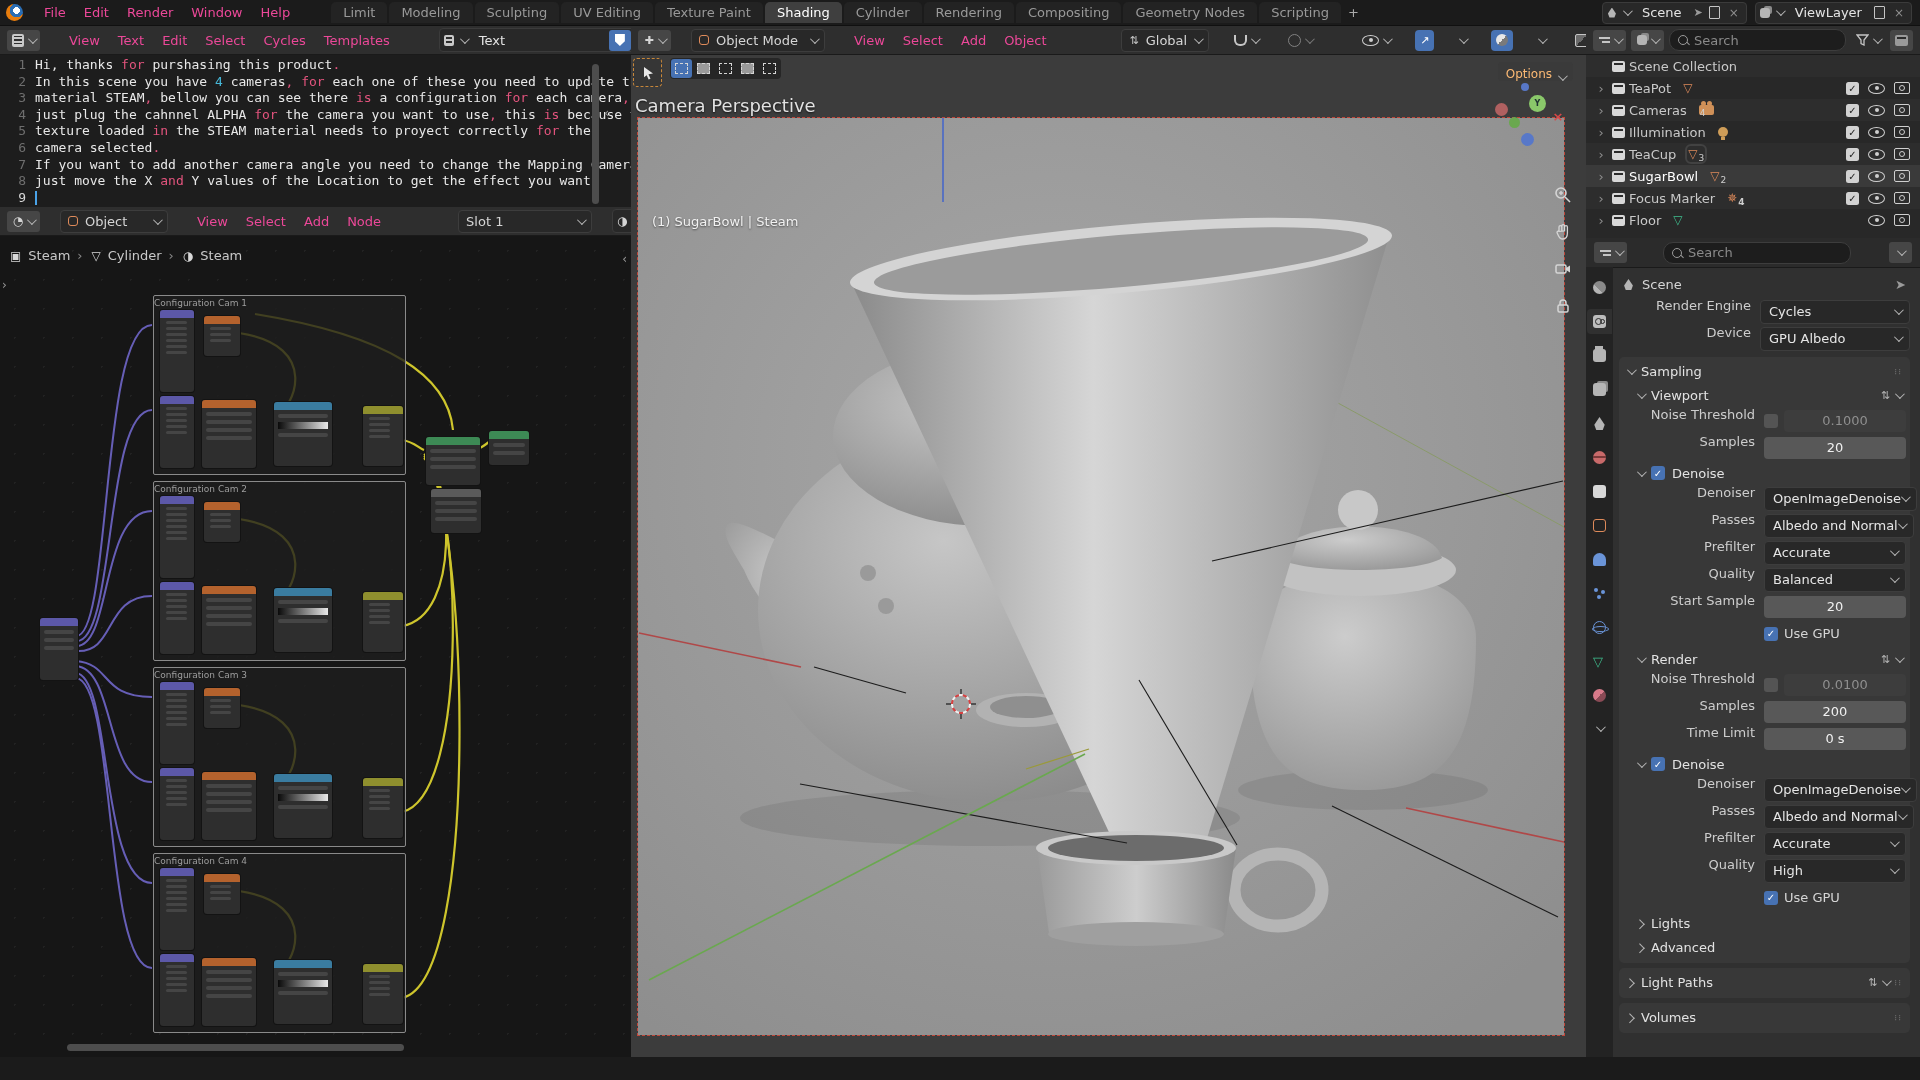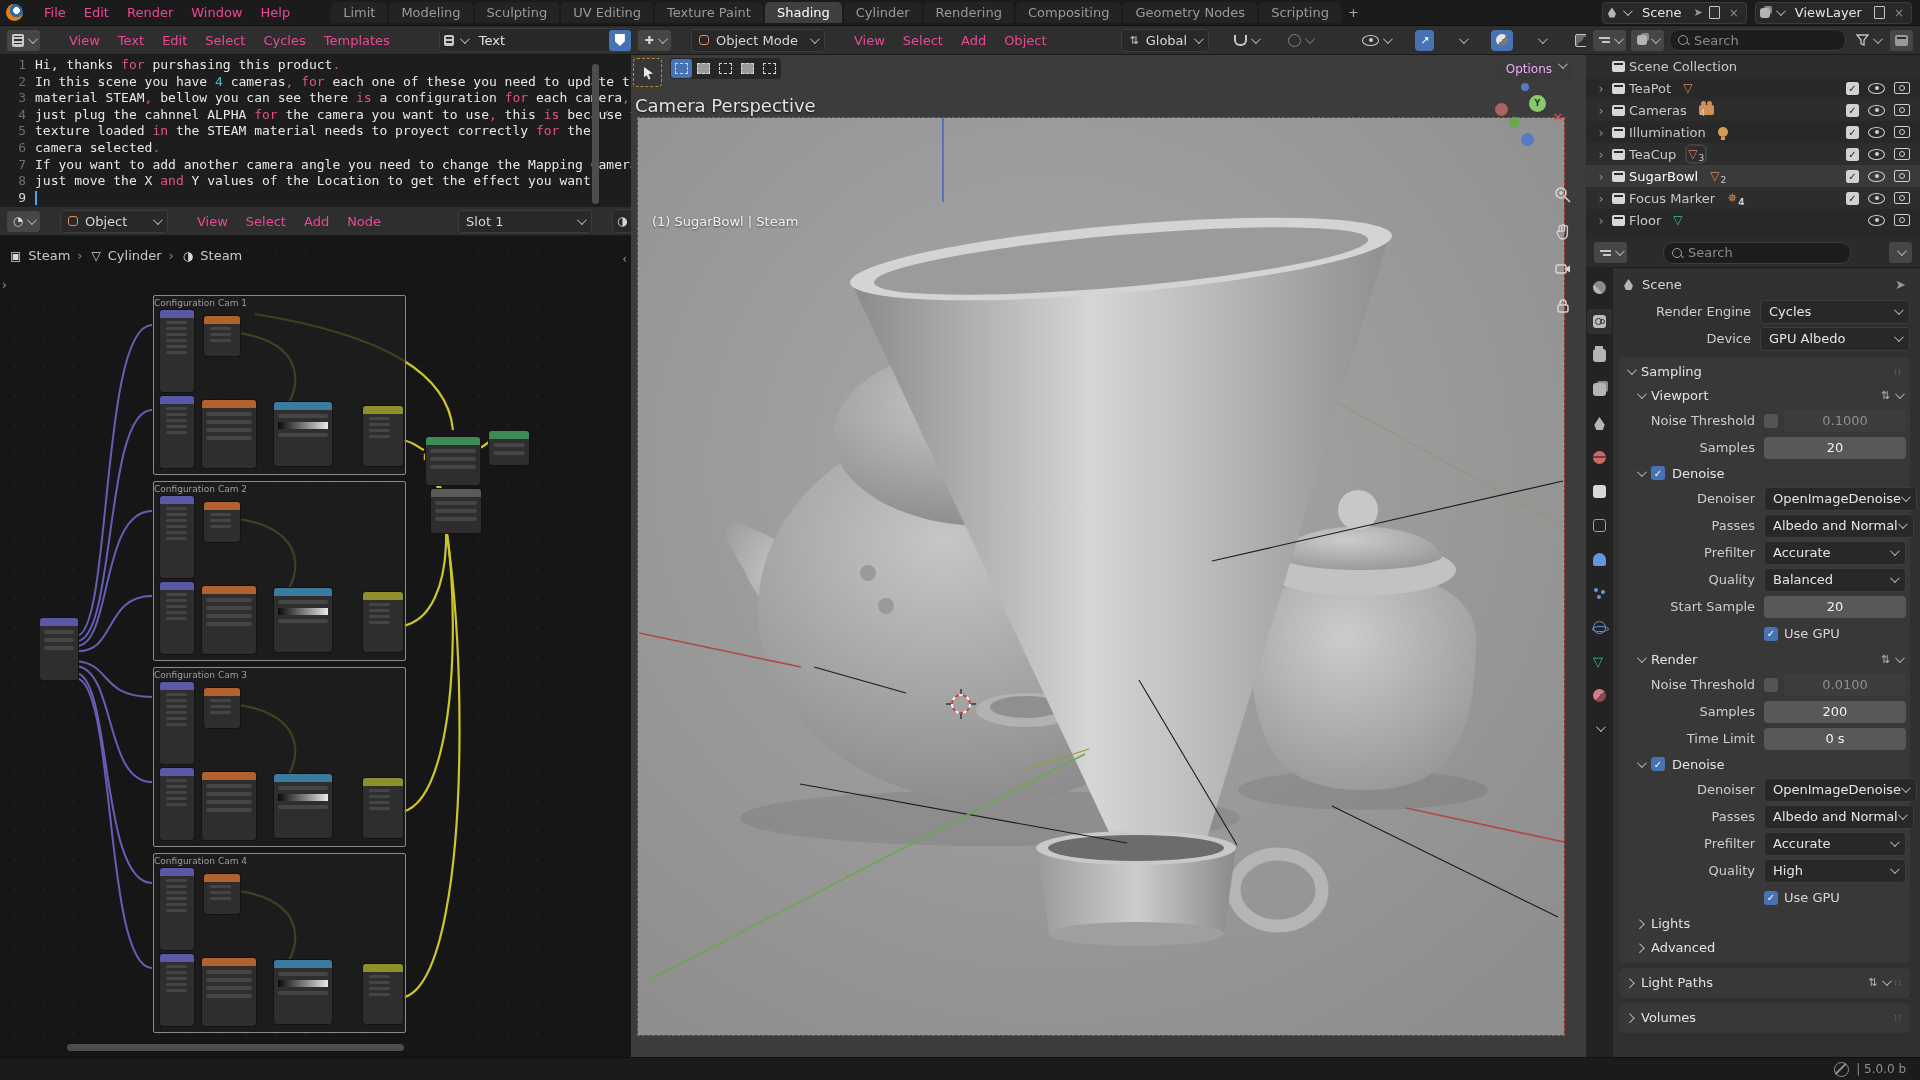--- a/index.html
+++ b/index.html
@@ -70,21 +70,21 @@
   .camview{position:absolute;left:7px;top:92px;width:926px;height:917px;outline:1.5px dashed #c2473a;background:#9d9d9d}
   .viewlabel{position:absolute;left:4px;top:69px;color:#e2e2e2;font-size:18px;text-shadow:0 1px 2px rgba(0,0,0,.7)}
   .ovlabel{position:absolute;left:14px;top:96px;color:#f2f2f2;font-size:13px;text-shadow:0 1px 2px rgba(0,0,0,.55);z-index:5}
   .toolrow{position:absolute;left:2px;top:32px;display:flex;align-items:flex-start;gap:8px;z-index:6}
   .acttool{width:27px;height:27px;border:1.5px dashed #c8873a;border-radius:4px;background:#30303088;display:flex;align-items:center;justify-content:center}
   .selmodes{display:flex;gap:1px;background:#262626;border-radius:4px;padding:1px}
   .sm{width:21px;height:19px;border-radius:3px;display:flex;align-items:center;justify-content:center}
   .sm.on{background:#4772b3}
   .dashsq{width:11px;height:9px;border:1px dashed #d5d5d5}
   .dashsq.f{background:#d5d5d5aa}
-  .optbtn{position:absolute;right:13px;top:36px;display:flex;align-items:flex-start;gap:6px;background:#3a3a3acc;border-radius:4px;height:19px;padding:0 8px;font-size:12px;color:#f0abfc;z-index:6}
+  .optbtn{position:absolute;right:13px;top:36px;display:flex;align-items:flex-end;gap:6px;background:#3a3a3acc;border-radius:4px;height:19px;padding:0 8px;font-size:12px;color:#fdba74;z-index:6}
   .gizmo{position:absolute;z-index:6}
   .gz{position:absolute;border-radius:50%;display:flex;align-items:center;justify-content:center;font-size:8px;font-weight:bold;color:#233}
   .sideico{position:absolute;z-index:6;color:#d5d5d5}
   
   .outl{left:1586px;top:26px;width:334px;height:212px;background:#282828}
   .search{display:flex;align-items:center;gap:6px;background:#1d1d1d;border:1px solid #3d3d3d;border-radius:10px;height:20px;padding:0 8px;color:#8a8a8a;flex:1}
   .mag{width:8px;height:8px;border:1.4px solid #9a9a9a;border-radius:50%;position:relative;flex:none}
   .mag::after{content:"";position:absolute;left:7px;top:7px;width:4px;height:1.4px;background:#9a9a9a;transform:rotate(45deg)}
   .orow{display:flex;align-items:center;height:22px;padding:0 4px 0 8px;gap:4px;font-size:13px;color:#c9c9c9}
   .orow:nth-child(odd){background:#2d2d2d}
@@ -133,21 +133,21 @@
   .pt-part::before{content:"";position:absolute;left:1px;top:1px;width:4px;height:4px;border-radius:50%;background:#6a94d8;box-shadow:7px 2px 0 #6a94d8,3px 7px 0 #6a94d8}
   .pt-phys{border:1.6px solid #6a94d8;border-radius:50%;background:transparent;box-sizing:border-box}
   .pt-phys::after{content:"";position:absolute;left:-2px;top:4px;width:15px;height:4px;border:1.2px solid #6a94d8;border-radius:50%}
   .pt-data{background:transparent;color:#3fbf8f;font-size:13px;line-height:13px}
   .pt-mat{background:linear-gradient(135deg,#d87a8a 50%,#8a4a55 50%);border-radius:50%}
   .pcontent{position:absolute;left:27px;top:0;right:0;bottom:0;display:flex;flex-direction:column}
   .phdr{display:flex;align-items:center;gap:6px;background:#2b2b2b;height:29px;padding:0 8px;border-bottom:1px solid #1a1a1a;flex:none}
   .pbody{flex:1;padding:4px 10px 0 6px;display:flex;flex-direction:column;overflow:hidden}
   .pcrumb{display:flex;align-items:center;height:27px;gap:8px;padding:0 4px;flex:none}
   .pin{margin-left:auto;color:#9a9a9a;font-size:13px}
-  .prow{display:flex;align-items:center;height:27px;flex:none}
+  .prow{display:flex;height:27px;flex:none}
   .plabel{flex:0 0 132px;text-align:right;padding-right:9px;color:#cdcdcd;white-space:nowrap}
   .pval{flex:1;display:flex;align-items:center;gap:6px}
   .pdd{flex:1;display:flex;align-items:center;background:#282828;border:1px solid #3d3d3d;border-radius:4px;height:22px;padding:0 8px;color:#e5e5e5;white-space:nowrap}
   .pdd .chev{margin-left:auto}
   .pfield{flex:1;background:#585858;border-radius:4px;height:22px;display:flex;align-items:center;justify-content:center;color:#f0f0f0}
   .pfield.dis{background:#3d3d3d;color:#8f8f8f}
   .pbox{background:#383838;border-radius:5px;margin-top:5px;padding:2px 4px 4px;flex:none}
   .pboxhdr{display:flex;align-items:center;height:24px;gap:7px;color:#e2e2e2;padding:0 4px}
   .grip{margin-left:auto;color:#6f6f6f;font-size:9px;letter-spacing:1px}
   .preset{margin-left:auto;display:flex;align-items:center;gap:5px;color:#b5b5b5;font-size:11px}
@@ -1201,20 +1201,14 @@
           <div class="pboxhdr">
             <span class="chev r"></span>
             <span>Volumes</span>
             <span class="grip">⁝⁝</span>
           </div>
         </div>
       </div>
     </div>
   </div>
 
-  <div class="area statusbar">
-    <div class="sb-right">
-      <span class="globe-off"></span>
-      <span>| 5.0.0 b</span>
-    </div>
-  </div>
 
 </div>
 
 </body></html>

